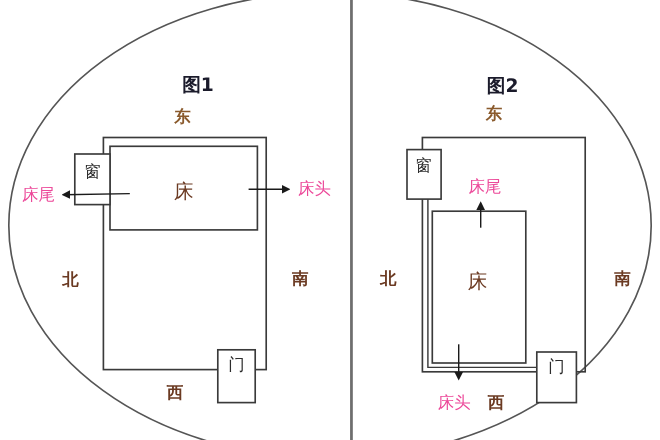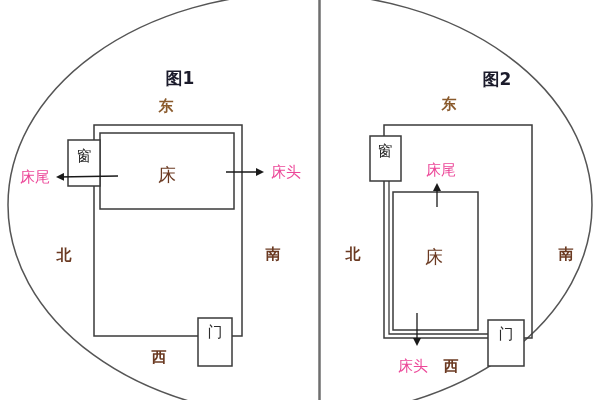--- a/index.html
+++ b/index.html
@@ -63,21 +63,21 @@
   <div class="lbl dir" style="left:166px;top:106px;color:#8a5a2c;">东</div>
   <div class="lbl dir" style="left:64px;top:255px;color:#6b3a22;">北</div>
   <div class="lbl dir" style="left:273px;top:254px;color:#6b3a22;">南</div>
   <div class="lbl dir" style="left:159px;top:357px;color:#6b3a22;">西</div>
   <div class="lbl box-label" style="left:84px;top:156px;">窗</div>
   <div class="lbl box-label" style="left:215px;top:332px;">门</div>
   <div class="lbl bed" style="left:167px;top:175px;color:#6b3a22;">床</div>
   <div class="lbl obj" style="left:35px;top:177px;">床尾</div>
   <div class="lbl obj" style="left:286px;top:172px;">床头</div>
 
-  <div class="lbl title" style="left:457px;top:79px;margin-left:40px;">图2</div>
+  <div class="lbl title" style="left:457px;top:79px;">图2</div>
   <div class="lbl dir" style="left:449px;top:104px;color:#8a5a2c;">东</div>
   <div class="lbl dir" style="left:353px;top:254px;color:#6b3a22;">北</div>
   <div class="lbl dir" style="left:566px;top:254px;color:#6b3a22;">南</div>
   <div class="lbl dir" style="left:451px;top:366px;color:#6b3a22;">西</div>
   <div class="lbl box-label" style="left:385px;top:151px;">窗</div>
   <div class="lbl box-label" style="left:506px;top:334px;">门</div>
   <div class="lbl bed" style="left:434px;top:257px;color:#6b3a22;">床</div>
   <div class="lbl obj" style="left:441px;top:170px;">床尾</div>
   <div class="lbl obj" style="left:413px;top:366px;">床头</div>
 </div>

